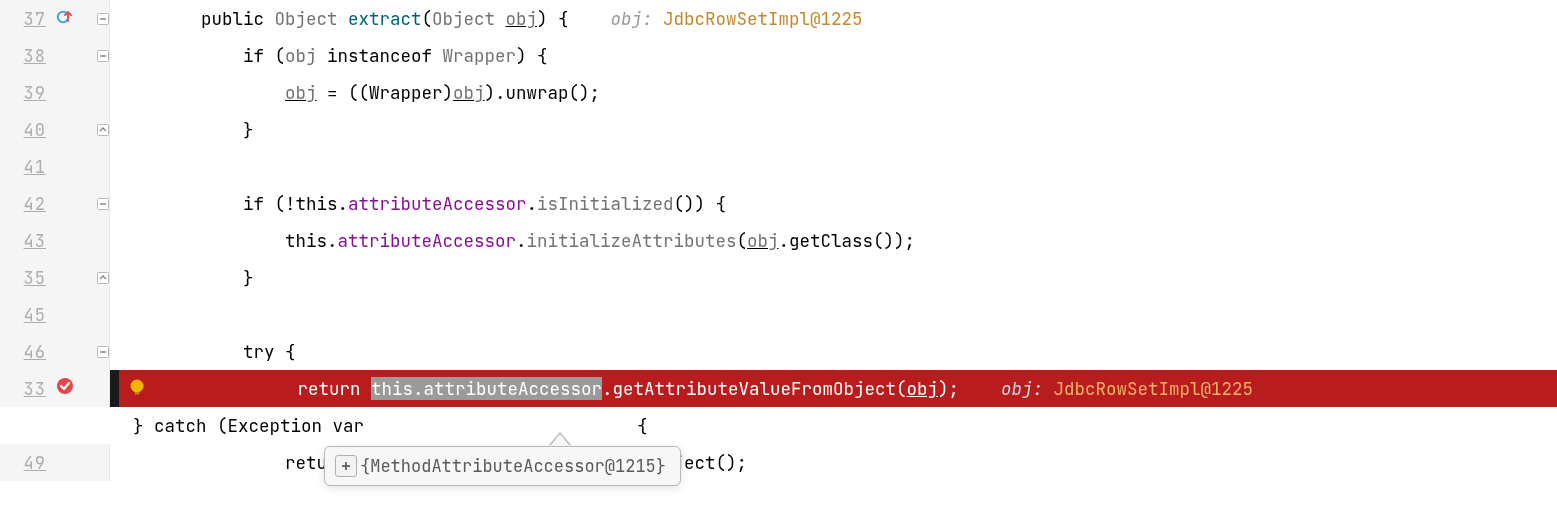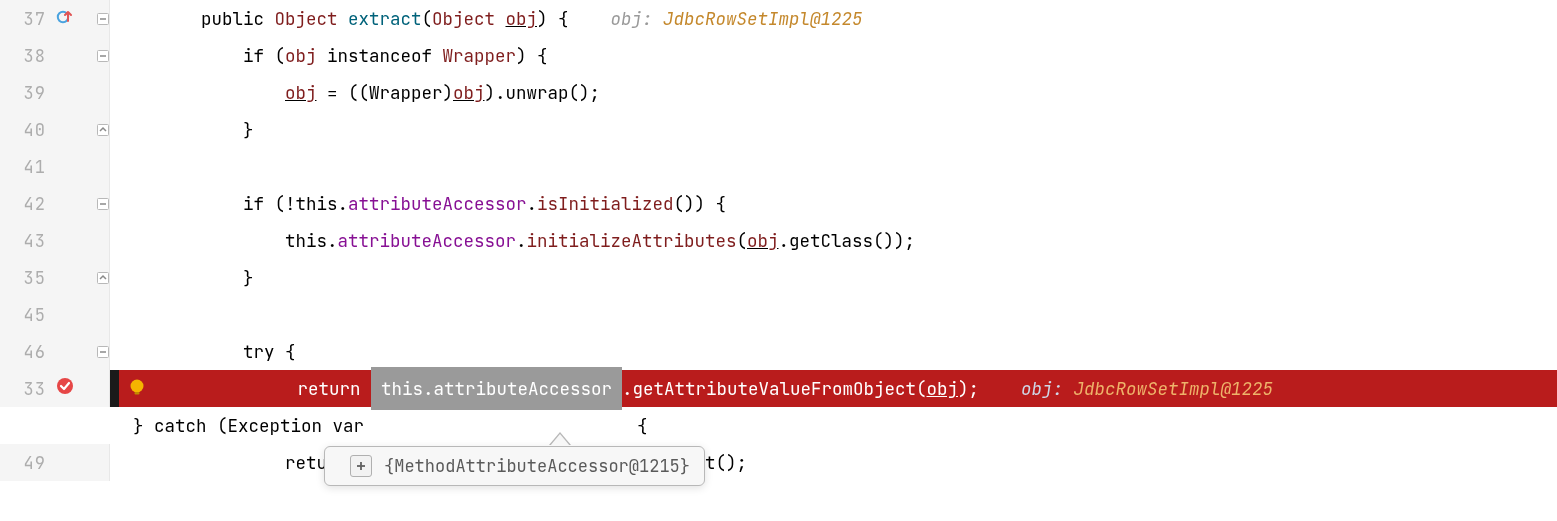--- a/index.html
+++ b/index.html
@@ -32,20 +32,21 @@
     display: flex;
     align-items: center;
     position: relative;
   }
   .line-num {
     color: #adadad;
     width: 46px;
     text-align: right;
     font-size: 17px;
     letter-spacing: 1px;
+    text-decoration: underline;
   }
   .line.hl .gutter { background: #f5f5f5; }
   .gutter-icons {
     position: absolute;
     left: 56px;
     top: 0;
     height: 100%;
     width: 52px;
     display: flex;
     align-items: center;
@@ -64,46 +65,46 @@
   .code {
     padding-left: 7px;
     white-space: pre;
     display: flex;
     align-items: center;
     height: 100%;
     position: relative;
     flex: 1;
   }
   .kw { color: #000000; }
-  .ident { color: #7f1d1d; }
+  .ident { color: #737373; }
   .method { color: #00627a; }
   .field { color: #871094; }
   .underline { text-decoration: underline; text-decoration-color: #000; }
-  .hint { color: #c4882c; font-style: italic; }
+  .hint { color: #c4882c; }
   .hint-label { color: #9a9a9a; font-style: italic; }
 
   .line.hl { }
   .line.hl .code-bg {
     background: #b91c1c;
     color: #ffffff;
     display: flex;
     align-items: center;
     height: 100%;
     flex: 1;
   }
   .line.hl .kw { color: #ffffff; }
   .line.hl .ident { color: #ffffff; }
   .line.hl .hint { color: #eeb36a; }
   .line.hl .hint-label { color: #cfd6e6; }
   .line.hl .underline { text-decoration-color: #fff; }
 
   .sel {
     background: #9a9a9a;
     color: #ffffff;
-    padding: 10px;
+    padding: 0;
   }
 
   .hl-left-strip {
     width: 9px;
     height: 100%;
     background: #1a1a1a;
   }
   .bulb {
     position: absolute;
     left: 128px;
@@ -111,24 +112,24 @@
     z-index: 5;
   }
   .tooltip {
     position: absolute;
     left: 324px;
     top: 446px;
     background: #f7f7f7;
     border: 1px solid #b8b8b8;
     border-radius: 6px;
     box-shadow: 0 2px 8px rgba(0,0,0,0.12);
-    padding: 8px 14px 8px 25px;
-    display: flex;
-    align-items: center;
-    gap: 12px;
+    padding: 8px 14px 8px 10px;
+    display: flex;
+    align-items: center;
+    gap: 3px;
     z-index: 10;
     font-family: "JetBrains Mono", monospace;
     font-size: 17px;
     color: #5a5a5a;
     text-align: center;
   }
   .tooltip .plus-box {
     width: 22px;
     height: 22px;
     border: 1px solid #b0b0b0;

